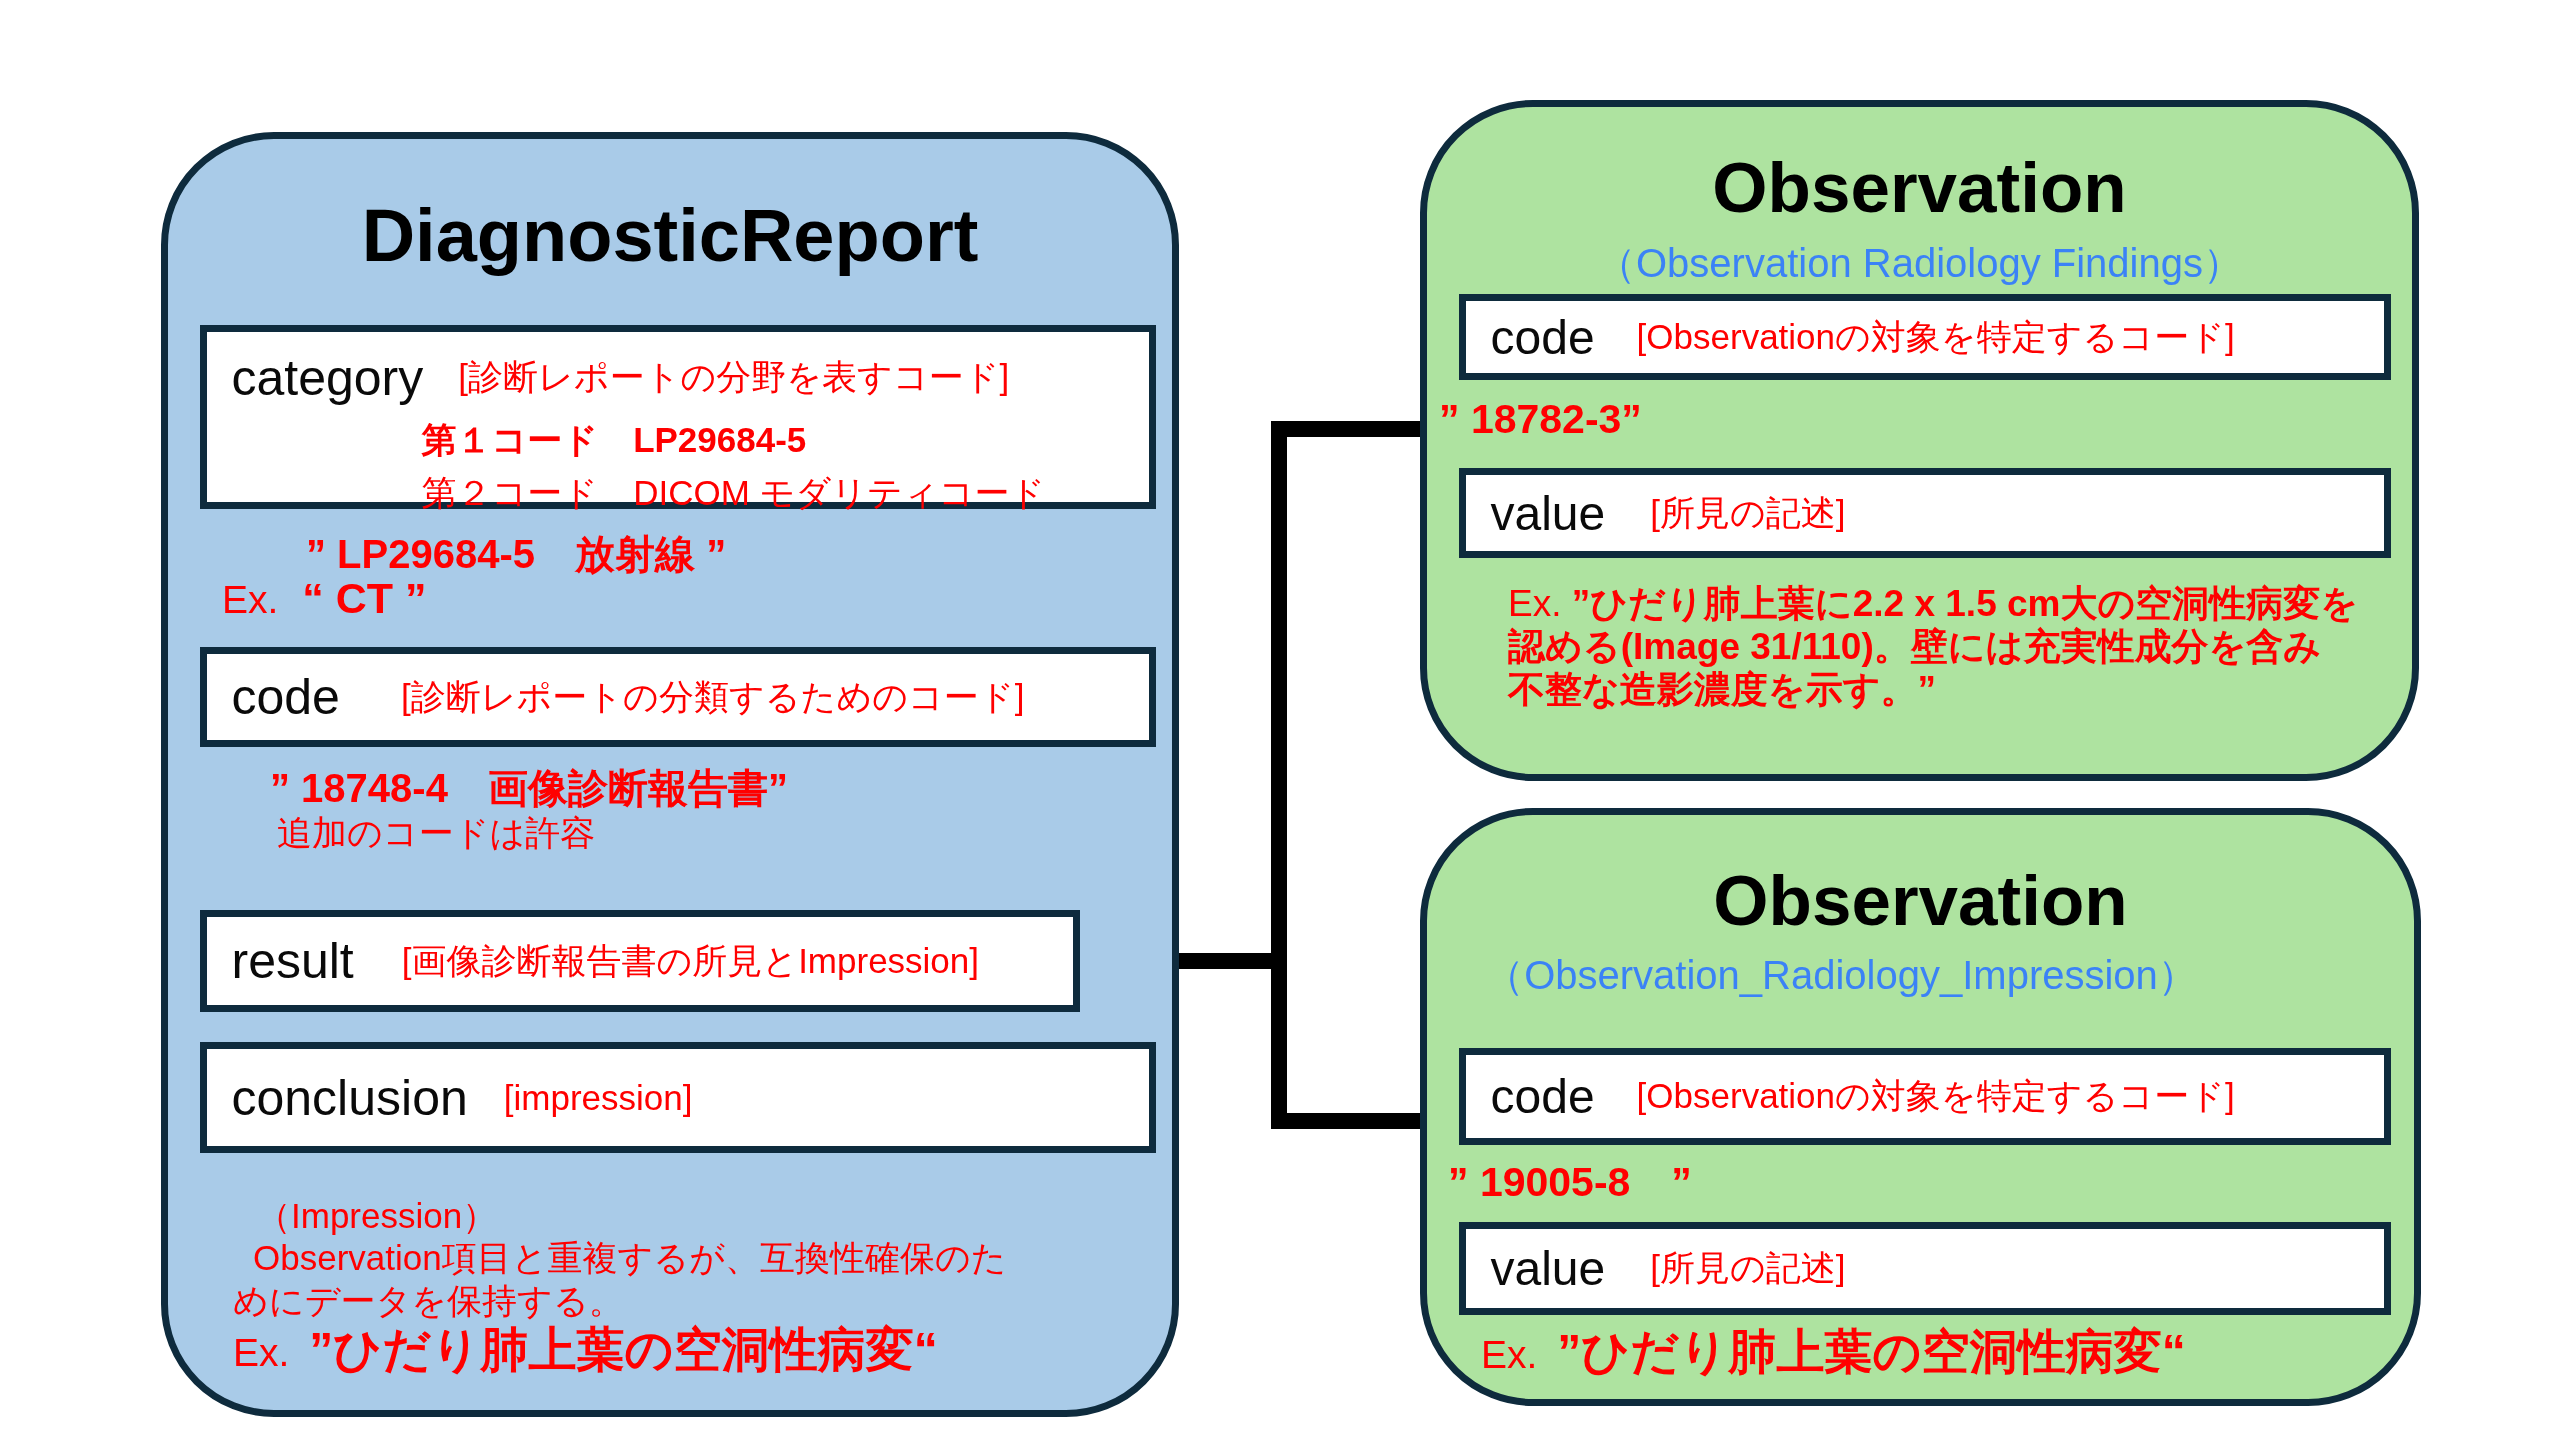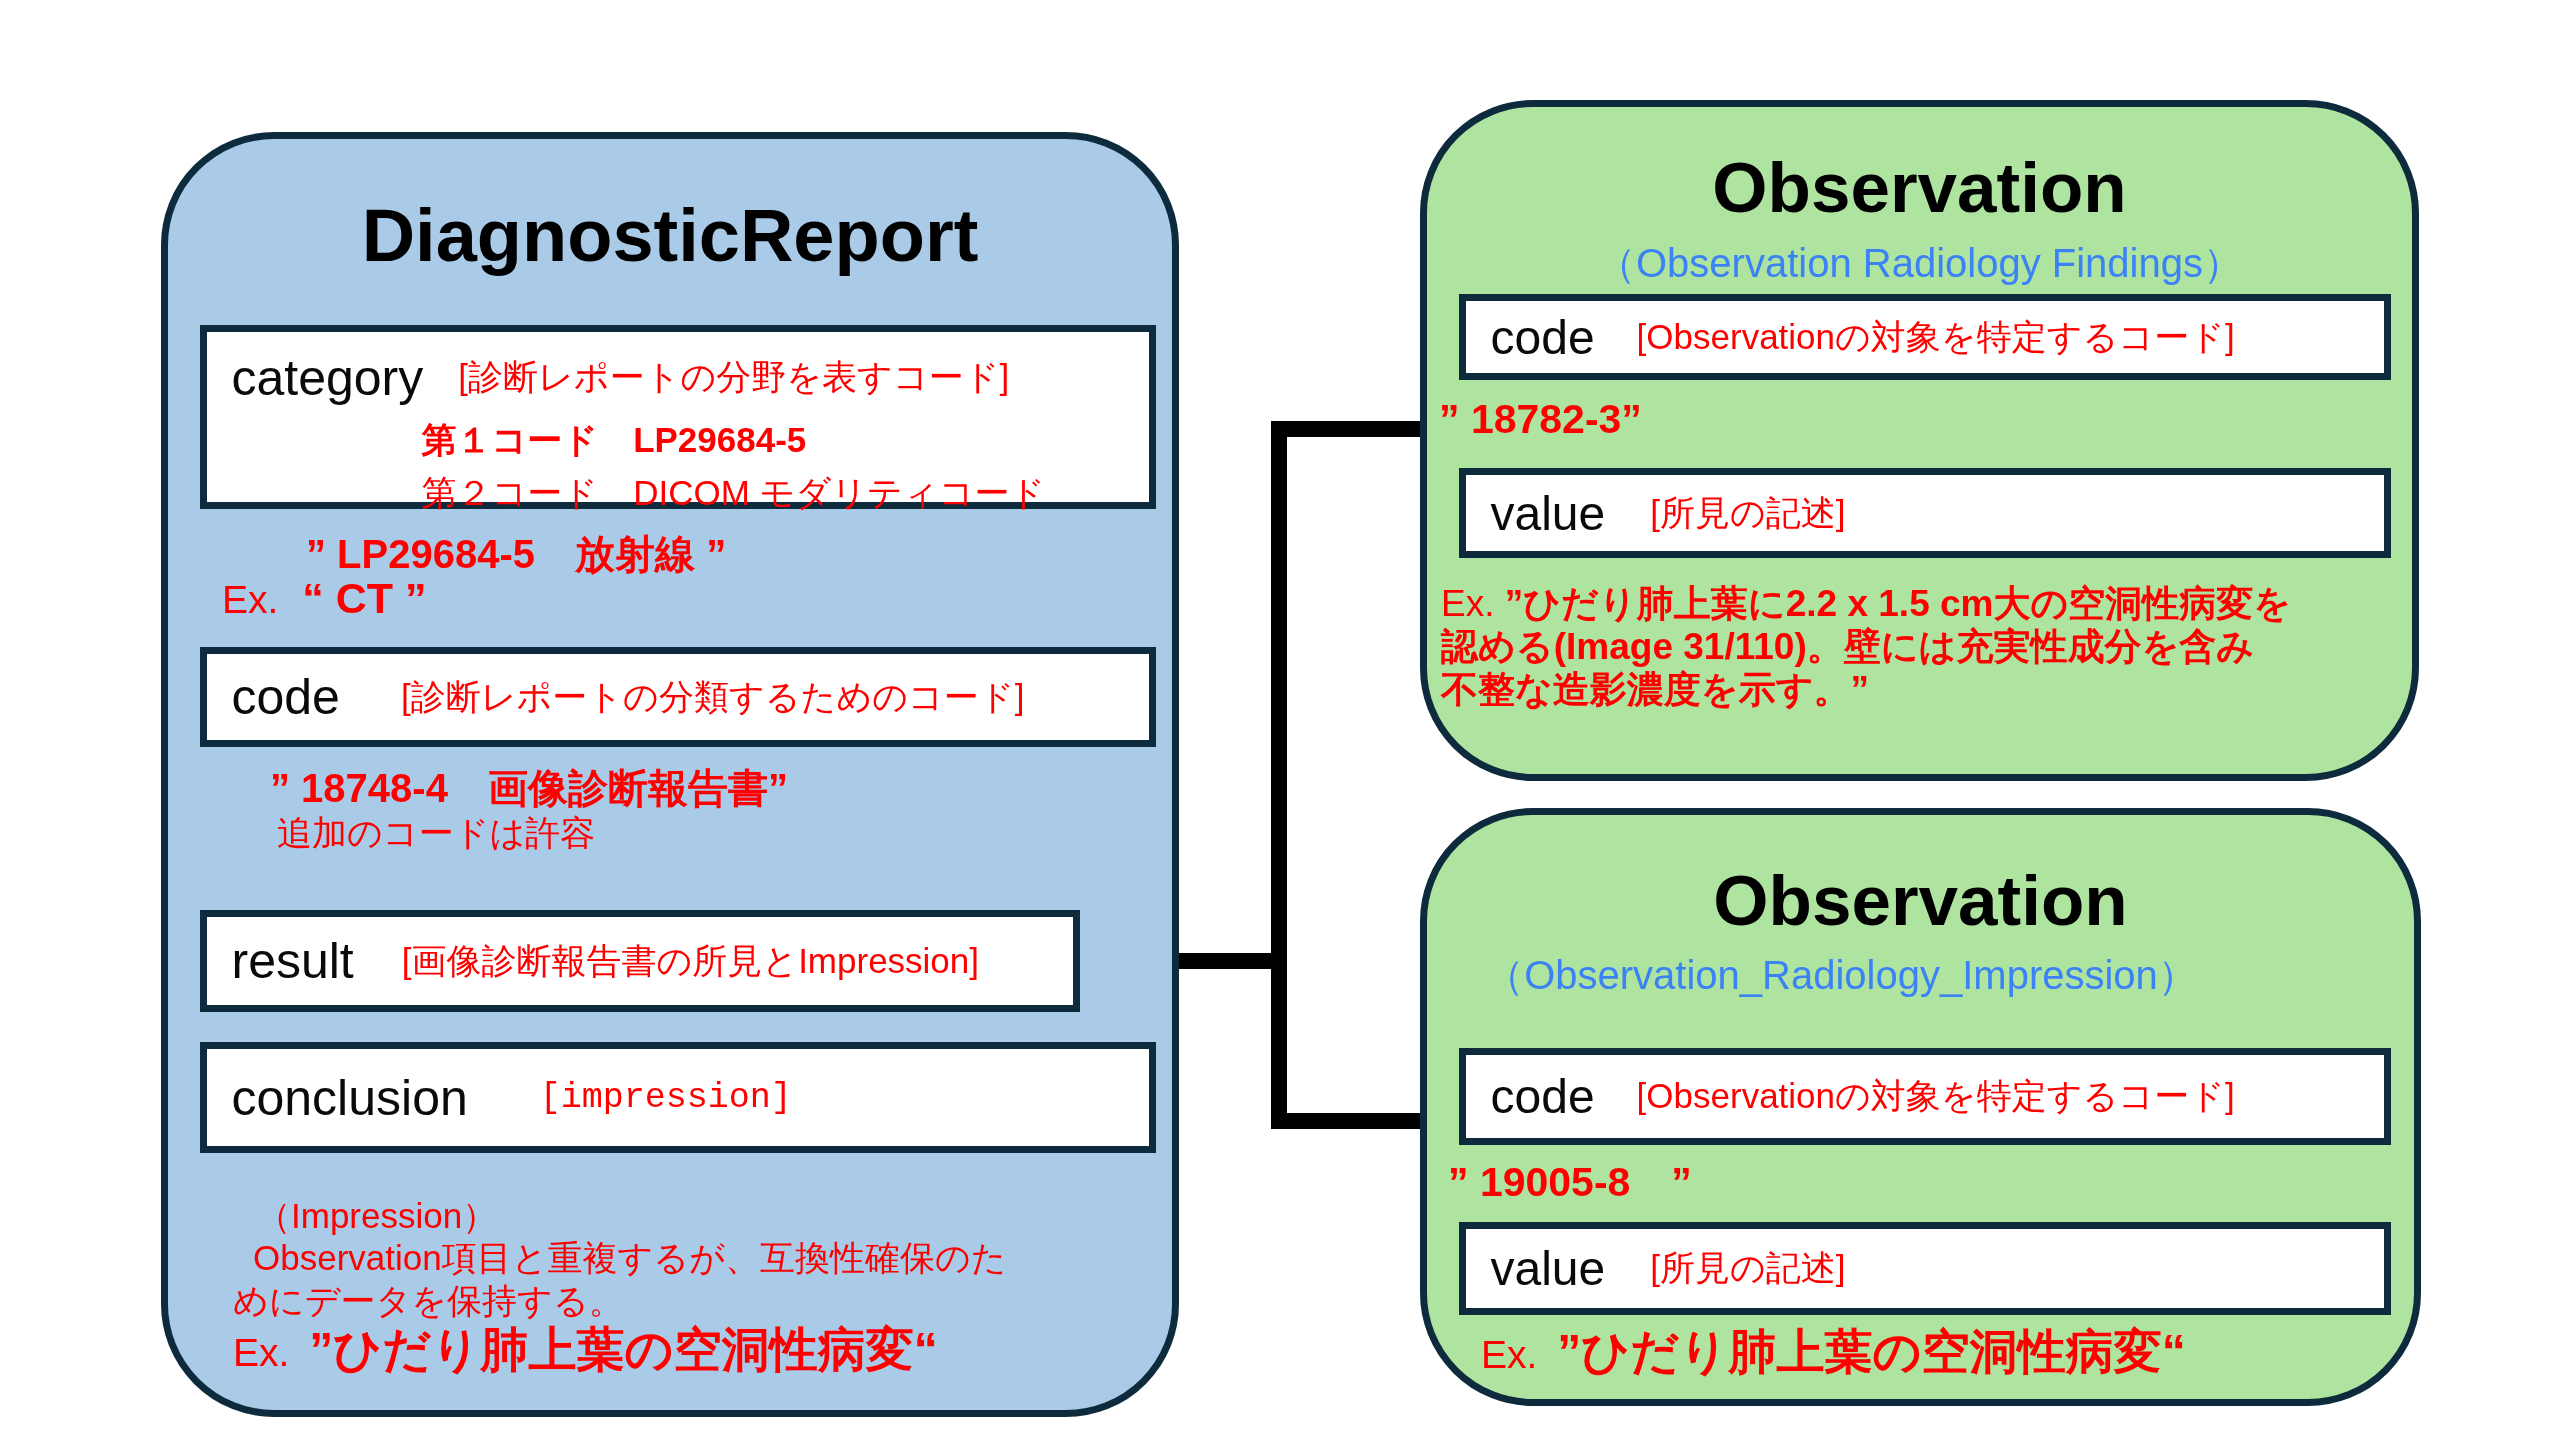--- a/index.html
+++ b/index.html
@@ -65,21 +65,21 @@
   <div class="redline b" style="left:270px;top:761px;font-size:40px;">” 18748-4　画像診断報告書”</div>
   <div class="redline" style="left:277px;top:810px;font-size:35px;">追加のコードは許容</div>
 
   <div class="field" style="left:200px;top:910px;width:880px;height:102px;">
     <span class="label">result</span>
     <span class="annot" style="margin-left:48px;">[画像診断報告書の所見とImpression]</span>
   </div>
 
   <div class="field" style="left:200px;top:1042px;width:956px;height:111px;">
     <span class="label">conclusion</span>
-    <span class="annot" style="margin-left:72px;font-family:Liberation Mono, monospace;">[impression]</span>
+    <span class="annot" style="margin-left:36px;">[impression]</span>
   </div>
 
   <div class="redline" style="left:256px;top:1193px;font-size:35px;">（Impression）</div>
   <div class="redline" style="left:233px;top:1235px;font-size:35px;margin-left:20px;">Observation項目と重複するが、互換性確保のた</div>
   <div class="redline" style="left:233px;top:1278px;font-size:35px;">めにデータを保持する。</div>
   <div class="redline" style="left:233px;top:1318px;font-size:39px;">
     <span>Ex.</span>
     <span class="b" style="font-size:48px;margin-left:9px;">”ひだり肺上葉の空洞性病変“</span>
   </div>
 
@@ -93,21 +93,21 @@
     <span class="annot" style="margin-left:42px;">[Observationの対象を特定するコード]</span>
   </div>
 
   <div class="redline b" style="left:1439px;top:396px;font-size:41px;">” 18782-3”</div>
 
   <div class="field" style="left:1459px;top:468px;width:932px;height:90px;">
     <span class="label sm">value</span>
     <span class="annot" style="margin-left:45px;">[所見の記述]</span>
   </div>
 
-  <div class="redline b" style="left:1441px;top:582px;font-size:37px;line-height:43px;">
+  <div class="redline b" style="left:1508px;top:582px;font-size:37px;line-height:43px;">
     <div>
       <span style="font-weight:normal;">Ex.</span>
       <span>”ひだり肺上葉に2.2 x 1.5 cm大の空洞性病変を</span>
     </div>
     <div>認める(Image 31/110)。壁には充実性成分を含み</div>
     <div>不整な造影濃度を示す。”</div>
   </div>
 
   <div class="bigbox green" style="left:1420px;top:808px;width:1001px;height:598px;"></div>
 

